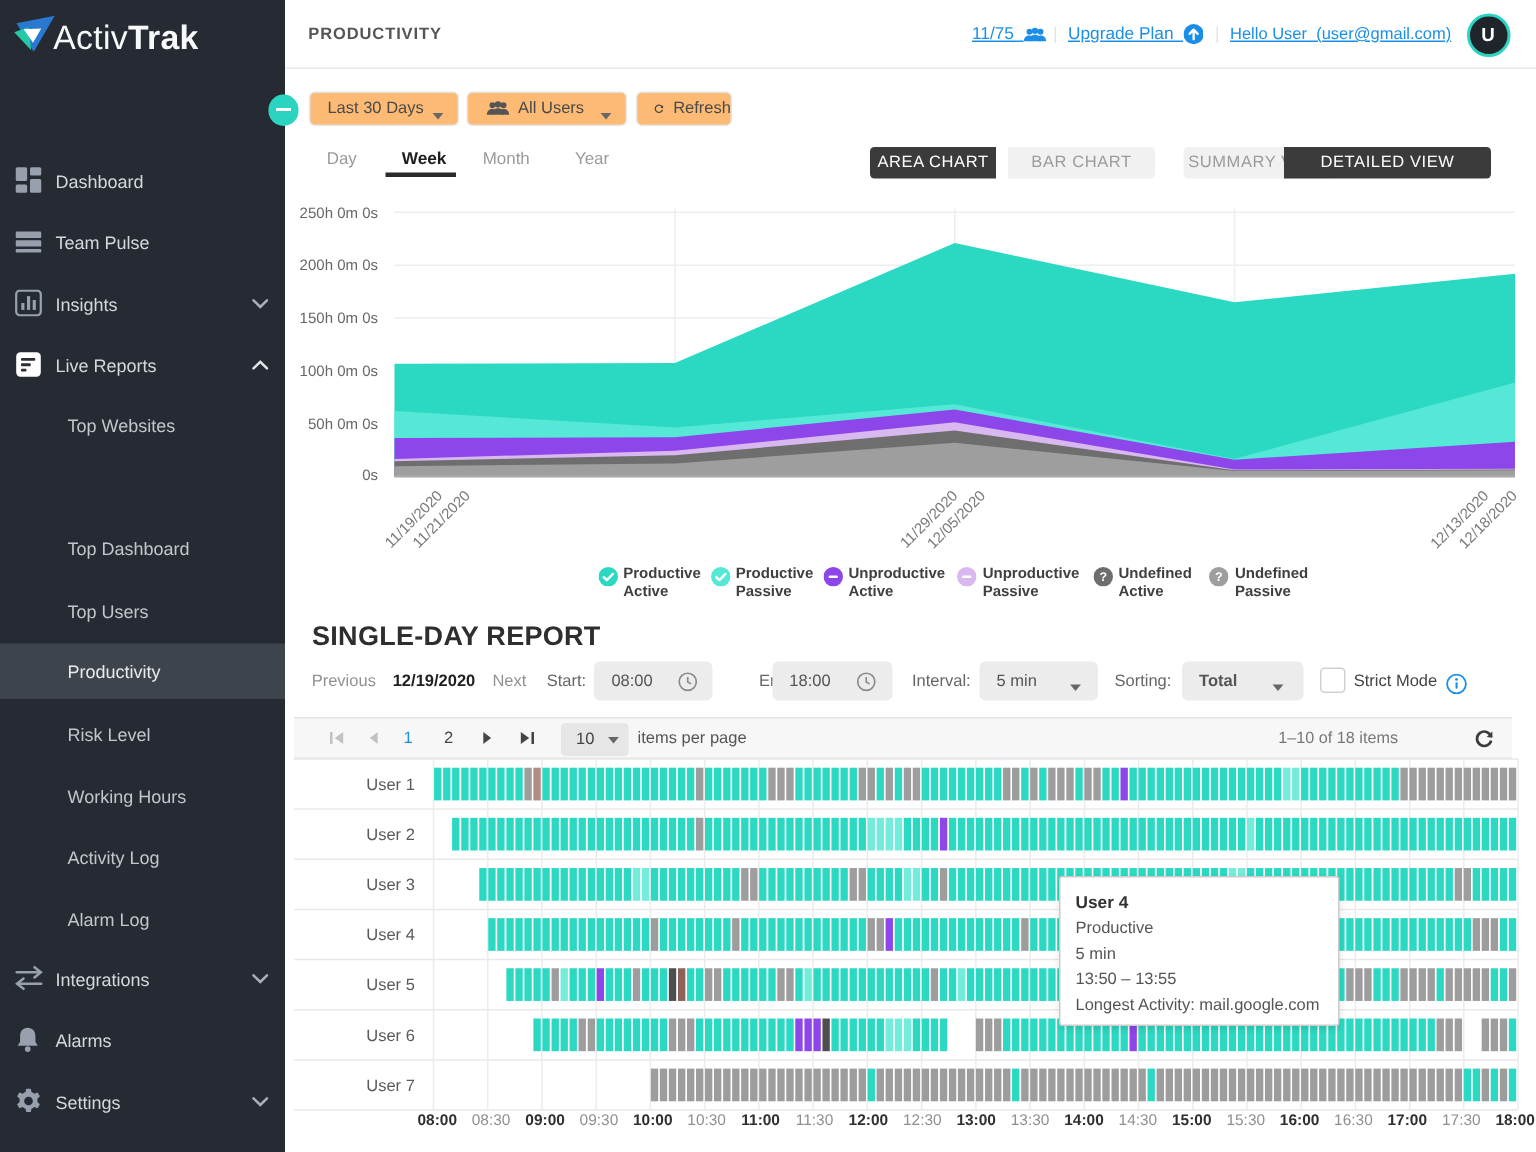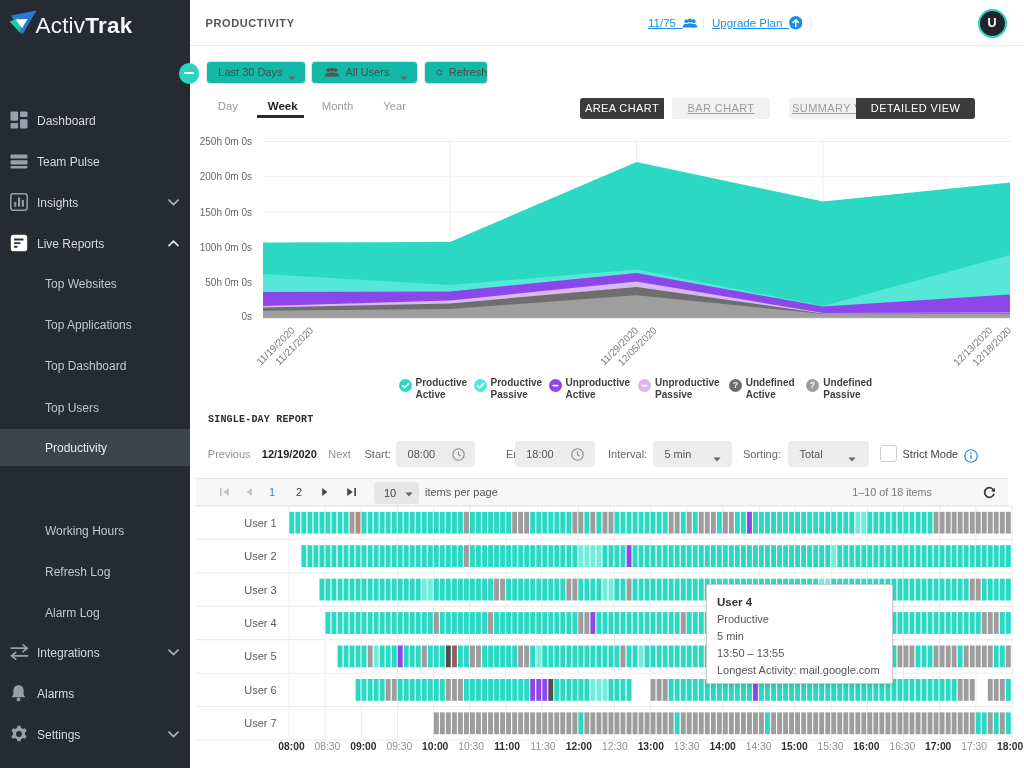--- a/index.html
+++ b/index.html
@@ -20,34 +20,34 @@
 #topbar { position:absolute; left:190px; top:0; width:834px; height:46px; background:#fff;
   border-bottom:1px solid #eaeaea; }
 #ptitle { position:absolute; left:15.5px; top:17px; font-size:11px; font-weight:bold; color:#555;
   letter-spacing:0.6px; }
 .tbr { position:absolute; top:0; height:46px; display:flex; align-items:center; color:#1b8fe8;
   font-size:11.5px; white-space:nowrap;text-decoration:underline; }
 .sep { color:#e3e3e3; }
 #avatar { position:absolute; left:787.5px; top:8.5px; width:29px; height:29px; border-radius:50%;
   background:#20242b; border:2.8px solid #2bd4c1; color:#fff; font-size:12.5px; font-weight:bold;
   display:flex; align-items:center; justify-content:center; }
-.btn { position:absolute; height:23.5px; background:#14b8a6; border:1px solid #e3e3e3; border-radius:4px;
+.btn { position:absolute; height:23.5px; background:#fdba74; border:1px solid #e3e3e3; border-radius:4px;
   display:flex; align-items:center; font-size:11px; color:#4a4a4a; white-space:nowrap; }
 .tab { position:absolute; top:100px; font-size:11.3px; color:#9a9a9a; }
 #tabu { position:absolute; left:256.8px; top:114.7px; width:47.5px; height:2.9px; background:#2b2b2b; }
 .tgl { position:absolute; top:97.5px; height:21px; display:flex; align-items:center; justify-content:center;
   font-size:11px; letter-spacing:0.4px; white-space:nowrap; }
 .tgl.dark { background:#3b3b3b; color:#fff; }
-.tgl.lite { background:#f1f1f1; color:#9b9b9b;text-decoration:underline; }
+.tgl.lite { background:#f1f1f1; color:#9b9b9b; }
 #chart { position:absolute; left:190px; top:125px; }
 .lgi { position:absolute; top:377px; display:flex; }
 .lgic { margin-right:4px; margin-top:0.5px; }
 .lgt { font-size:10px; font-weight:bold; color:#3f3f3f; line-height:11.5px; }
-#sdr { position:absolute; left:208px; top:413.5px; font-size:10px; font-weight:bold; color:#2e2e2e;
-  letter-spacing:0.2px;font-family:Liberation Mono, monospace; }
+#sdr { position:absolute; left:208px; top:413.5px; font-size:18px; font-weight:bold; color:#2e2e2e;
+  letter-spacing:0.2px; }
 .ctl { position:absolute; top:441px; height:26px; display:flex; align-items:center; font-size:11px;
   white-space:nowrap; }
 .gray { color:#919191; } .lbl { color:#666;text-align:center; }
 .ibox { background:#ececec; border-radius:4px; color:#555; }
 #pager { position:absolute; left:196px; top:478px; width:812px; height:28px; background:#f7f7f7;
   border-top:1px solid #e4e4e4; border-bottom:1px solid #e4e4e4; }
 .pgi { position:absolute; top:0; height:26px; display:flex; align-items:center; font-size:11px;
   white-space:nowrap; }
 #timeline { position:absolute; left:190px; top:500px; }
 #tooltip { position:absolute; left:706px; top:584px; width:187px; height:100px; background:#fff;
@@ -128,37 +128,37 @@
           <path fill-rule="evenodd" d="M7.5 0.8 h3 l0.5 2.2 a6.2 6.2 0 0 1 1.9 1.1 l2.2-0.8 1.5 2.6-1.7 1.6 a6.2 6.2 0 0 1 0 2.1 l1.7 1.6-1.5 2.6-2.2-0.8 a6.2 6.2 0 0 1-1.9 1.1 l-0.5 2.2 h-3 l-0.5-2.2 a6.2 6.2 0 0 1-1.9-1.1 l-2.2 0.8-1.5-2.6 1.7-1.6 a6.2 6.2 0 0 1 0-2.1 l-1.7-1.6 1.5-2.6 2.2 0.8 a6.2 6.2 0 0 1 1.9-1.1 Z M9 6.1 a2.9 2.9 0 1 0 0 5.8 2.9 2.9 0 1 0 0-5.8 Z"></path>
         </svg></span>
       <span class="nlab">Settings</span>
       <svg class="chev" width="11" height="7" viewBox="0 0 11 7">
         <path d="M1 1.2 L5.5 5.6 L10 1.2" stroke="#aab0b9" stroke-width="1.7" fill="none" stroke-linecap="round"></path>
       </svg>
     </div>
     <div class="navsub" style="top:274.0px">
       <span>Top Websites</span>
     </div>
-    <div class="navsub" style="top:315.2px">
-      <span>Top Applications</span>
-    </div>
     <div class="navsub" style="top:356.4px">
       <span>Top Dashboard</span>
     </div>
     <div class="navsub" style="top:397.5px">
       <span>Top Users</span>
     </div>
     <div class="navsub sel" style="top:438.5px">
       <span>Productivity</span>
     </div>
+    <div class="navsub" style="top:479.6px">
+      <span>Risk Level</span>
+    </div>
     <div class="navsub" style="top:520.7px">
       <span>Working Hours</span>
     </div>
     <div class="navsub" style="top:562.2px">
-      <span>Refresh Log</span>
+      <span>Activity Log</span>
     </div>
     <div class="navsub" style="top:603.3px">
       <span>Alarm Log</span>
     </div>
 </div>
 <div id="collapse"></div>
 <div id="topbar">
   <div id="ptitle">PRODUCTIVITY</div>
   <div class="tbr" style="left:458px">11/75&nbsp;&nbsp;<svg width="16" height="11" viewBox="0 0 17 11" fill="#1b8fe8">
         <circle cx="4.6" cy="3" r="2.1"></circle>
@@ -167,20 +167,21 @@
         <path d="M0.6 9.8 C0.6 7 2.4 5.7 4.6 5.7 C5.5 5.7 6.3 5.9 7 6.4 C6 7.3 5.6 8.5 5.6 9.8 Z"></path>
         <path d="M16.4 9.8 C16.4 7 14.6 5.7 12.4 5.7 C11.5 5.7 10.7 5.9 10 6.4 C11 7.3 11.4 8.5 11.4 9.8 Z"></path>
         <path d="M8.5 5.2 C11 5.2 12.5 6.8 12.5 9.8 L4.5 9.8 C4.5 6.8 6 5.2 8.5 5.2 Z"></path>
       </svg></div>
   <div class="tbr sep" style="left:512px">|</div>
   <div class="tbr" style="left:522px">Upgrade Plan&nbsp;&nbsp;<svg width="13.5" height="13.5" viewBox="0 0 14 14">
         <circle cx="7" cy="7" r="7" fill="#1b8fe8"></circle>
         <path d="M7 10.6 V4.4 M4.2 6.8 L7 3.9 L9.8 6.8" stroke="#fff" stroke-width="1.6" fill="none" stroke-linecap="round" stroke-linejoin="round"></path>
       </svg></div>
   <div class="tbr sep" style="left:620px">|</div>
+  <div class="tbr" style="left:630px; font-size:11px;">Hello User&nbsp; (user@gmail.com)</div>
   <div id="avatar">U</div>
 </div>
 <div class="btn" style="left:205.6px; top:60.5px; width:100.5px; padding-left:11.7px;">Last 30 Days
   <span style="position:absolute; left:81px; top:9.5px;"><svg width="8" height="5" viewBox="0 0 8 5">
         <path d="M0.4 0.4 L7.6 0.4 L4 4.6 Z" fill="#666"></path>
       </svg></span></div>
 <div class="btn" style="left:311.4px; top:60.5px; width:107px; padding-left:11.5px;">
     <svg width="16" height="11" viewBox="0 0 17 11" fill="#555">
       <circle cx="4.6" cy="3" r="2.1"></circle>
       <circle cx="12.4" cy="3" r="2.1"></circle>
@@ -204,21 +205,21 @@
   <span style="margin-left:6px">Refresh</span>
   </div>
 <div class="tab" style="left:217.8px">Day</div>
 <div class="tab" style="left:267.8px; color:#1e1e1e; font-weight:bold; font-size:11.5px;">Week</div>
 <div class="tab" style="left:321.8px">Month</div>
 <div class="tab" style="left:383.3px">Year</div>
 <div id="tabu"></div>
 <div class="tgl dark" style="left:580px; width:84px; border-radius:3px 0 0 3px;">AREA CHART</div>
 <div class="tgl lite" style="left:672px; width:98px; border-radius:0 3px 3px 0;">BAR CHART</div>
 <div class="tgl lite" style="left:789px; width:98px; border-radius:3px 0 0 3px;">SUMMARY VIEW</div>
-<div class="tgl dark" style="left:856px; width:119px; border-radius:0 3px 3px 0;">DETAILED VIEW</div>
+<div class="tgl dark" style="left:856px; width:138px; border-radius:0 3px 3px 0;">DETAILED VIEW</div>
 <svg id="chart" width="834" height="255" viewBox="0 0 834 255" xmlns="http://www.w3.org/2000/svg">
     <line x1="73" y1="16.5" x2="820" y2="16.5" stroke="#ededed" stroke-width="1"></line>
     <line x1="73" y1="51.8" x2="820" y2="51.8" stroke="#ededed" stroke-width="1"></line>
     <line x1="73" y1="87" x2="820" y2="87" stroke="#ededed" stroke-width="1"></line>
     <line x1="73" y1="122.2" x2="820" y2="122.2" stroke="#ededed" stroke-width="1"></line>
     <line x1="73" y1="157.4" x2="820" y2="157.4" stroke="#ededed" stroke-width="1"></line>
     <line x1="260" y1="14" x2="260" y2="192" stroke="#ededed" stroke-width="1"></line>
     <line x1="446.5" y1="14" x2="446.5" y2="192" stroke="#ededed" stroke-width="1"></line>
     <line x1="633" y1="14" x2="633" y2="192" stroke="#ededed" stroke-width="1"></line>
     <polygon points="73.0,117.5 260.0,117.0 446.5,37.0 633.0,76.5 820.0,57.5 820.0,192.5 73.0,192.5" fill="#2bd9c2"></polygon>
@@ -295,21 +296,21 @@
 <div class="ctl lbl" style="left:506px">End:</div>
 <div class="ctl ibox" style="left:514.5px; width:80px; padding-left:11.7px;">18:00<span style="position:absolute; left:56px; top:6.5px"><svg width="13" height="13" viewBox="0 0 13 13" fill="none" stroke="#8a8a8a" stroke-width="1.1">
         <circle cx="6.5" cy="6.5" r="5.7"></circle>
         <path d="M6.5 3.4 V6.7 L8.7 7.9"></path>
       </svg></span></div>
 <div class="ctl lbl" style="left:608px">Interval:</div>
 <div class="ctl ibox" style="left:653px; width:79px; padding-left:11.4px;">5 min<span style="position:absolute; left:60px; top:10.5px"><svg width="8" height="5" viewBox="0 0 8 5">
         <path d="M0.4 0.4 L7.6 0.4 L4 4.6 Z" fill="#666"></path>
       </svg></span></div>
 <div class="ctl lbl" style="left:743px">Sorting:</div>
-<div class="ctl ibox" style="left:788px; width:80.6px; padding-left:11.4px;">Total<span style="position:absolute; left:60px; top:10.5px"><svg width="8" height="5" viewBox="0 0 8 5">
+<div class="ctl ibox" style="left:788px; width:80.6px; padding-left:11.4px;font-weight:bold;">Total<span style="position:absolute; left:60px; top:10.5px"><svg width="8" height="5" viewBox="0 0 8 5">
         <path d="M0.4 0.4 L7.6 0.4 L4 4.6 Z" fill="#666"></path>
       </svg></span></div>
 <div class="ctl" style="left:880px; top:444.5px; width:17px; height:17px; background:#fff; border:1.5px solid #d0d0d0; border-radius:3px;"></div>
 <div class="ctl" style="left:902.5px; color:#444;">Strict Mode</div>
 <div class="ctl" style="left:963.5px; top:448px; height:15px;">
     <svg width="14" height="14" viewBox="0 0 15 15">
       <circle cx="7.5" cy="7.5" r="6.7" fill="none" stroke="#1b8fe8" stroke-width="1.3"></circle>
       <rect x="6.8" y="6.3" width="1.5" height="4.6" rx="0.7" fill="#1b8fe8"></rect>
       <circle cx="7.5" cy="4.2" r="0.95" fill="#1b8fe8"></circle>
     </svg>

